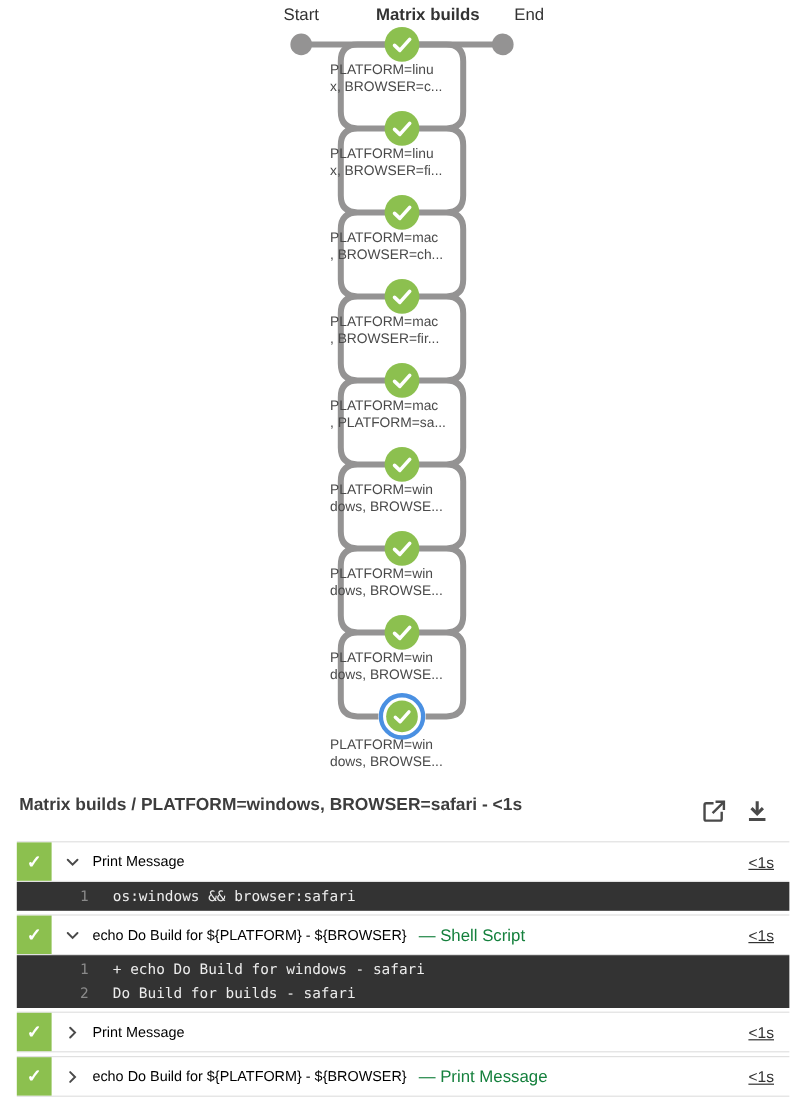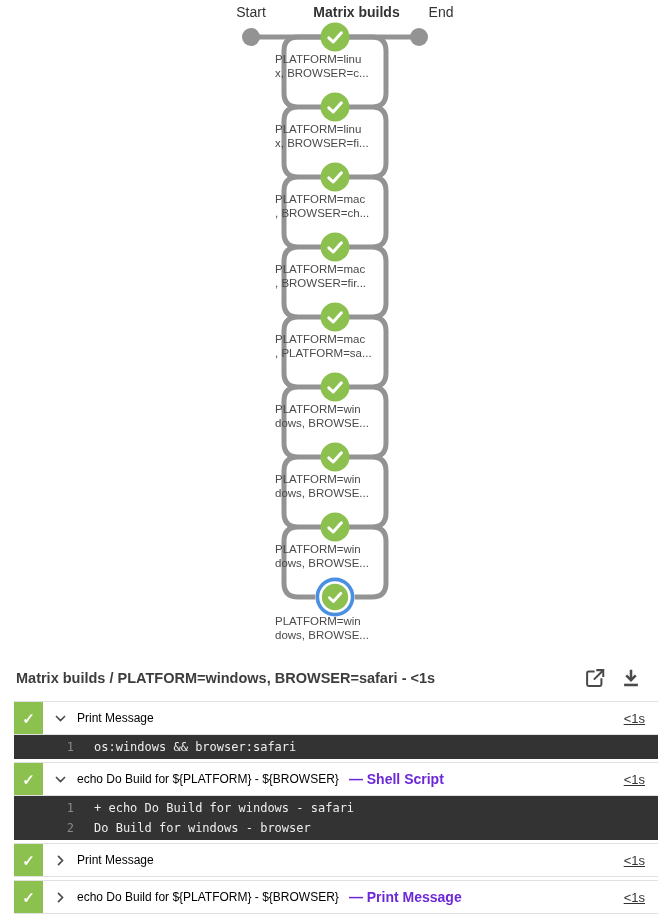--- a/index.html
+++ b/index.html
@@ -7,37 +7,37 @@
 
   
   .graph{position:relative;height:663px;}
   .stage-label{position:absolute;top:4px;transform:translateX(-50%);font-size:14px;color:#333;white-space:nowrap;}
   .stage-label.bold{font-weight:700;padding-left:43px;}
   .graph-svg{position:absolute;top:0;left:0;}
   .node-label{position:absolute;left:275px;width:120px;text-align:left;
               font-size:11.5px;line-height:14px;color:#4a4a4a;}
 
   
-  .result-header{display:flex;align-items:center;height:30px;padding:0 14px 0 16px;}
+  .result-header{display:flex;height:30px;padding:0 14px 0 16px;}
   .result-title{flex:1;font-size:14.5px;font-weight:700;color:#3d3d3d;white-space:nowrap;}
   .hdr-btn{display:flex;align-items:center;justify-content:center;width:26px;height:26px;
            background:none;border:none;padding:0;margin-left:10px;cursor:pointer;}
 
   
   .steps{margin-top:8px;}
   .step{margin:0 0 3px 14px;}
   .step-header{display:flex;align-items:center;box-sizing:border-box;height:34px;
                border-top:1px solid #e0e0e0;border-bottom:1px solid #e0e0e0;
                background:#fff;padding-right:13px;cursor:pointer;}
   .status-cell{width:29px;align-self:stretch;background:#8CC04F;display:flex;
                align-items:center;justify-content:center;flex-shrink:0;}
   .check-glyph{color:#fff;font-size:15px;font-weight:700;line-height:1;}
   .chev{display:flex;align-items:center;margin:0 10px 0 11px;flex-shrink:0;}
   .step-label{font-size:12px;color:#000000;white-space:nowrap;}
-  .step-subtitle{font-size:14px;color:#6d28d9;margin-left:10px;white-space:nowrap;font-weight:bold;}
+  .step-subtitle{font-size:14px;color:#15803d;margin-left:10px;white-space:nowrap;}
   .step-duration{margin-left:auto;font-size:13px;color:#333;padding-left:10px;text-decoration:underline;}
 
   .console{background:#333333;padding:2px 0;}
   .console-line{display:flex;line-height:20px;font-family:"DejaVu Sans Mono",monospace;font-size:12px;}
   .ln{width:60px;text-align:right;color:#8a8a8a;flex-shrink:0;cursor:pointer;}
   .lt{margin-left:20px;color:#ededed;white-space:pre;}
 </style>
 </head>
 <body>
 
@@ -189,21 +189,21 @@
       <span class="step-subtitle">— Shell Script</span>
       <span class="step-duration">&lt;1s</span>
     </div>
     <div class="console">
       <div class="console-line">
         <span class="ln">1</span>
         <span class="lt">+ echo Do Build for windows - safari</span>
       </div>
       <div class="console-line">
         <span class="ln">2</span>
-        <span class="lt">Do Build for windows - browser</span>
+        <span class="lt">Do Build for builds - safari</span>
       </div>
     </div>
   </div>
 
   <div class="step">
     <div class="step-header">
       <div class="status-cell">
         <span class="check-glyph">✓</span>
       </div>
       <span class="chev">

